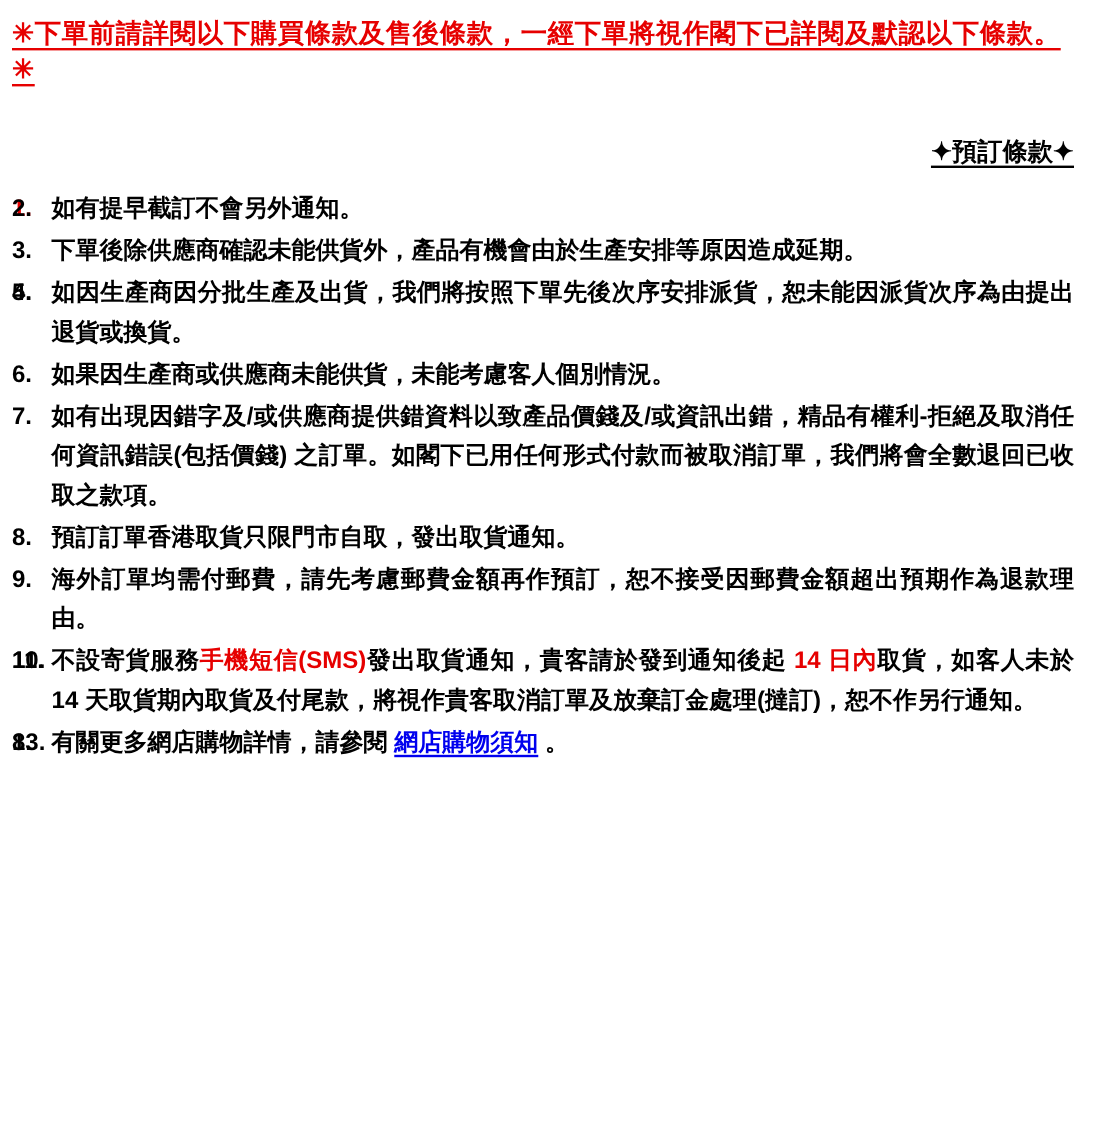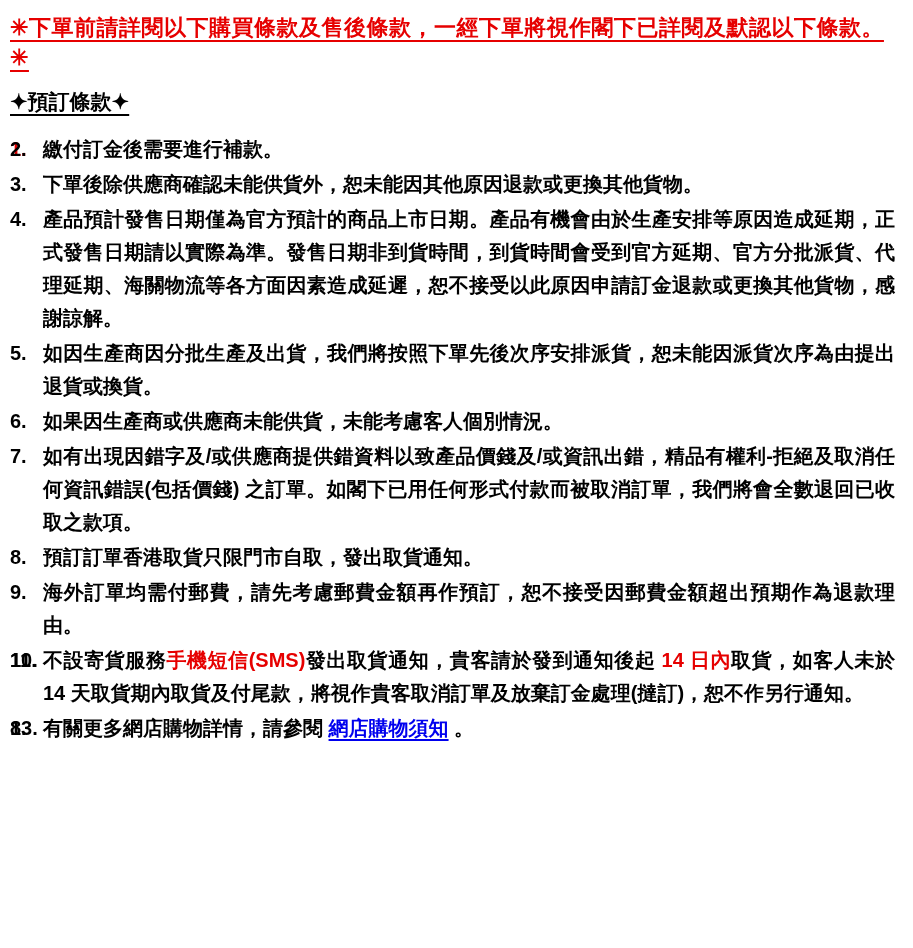--- a/index.html
+++ b/index.html
@@ -28,27 +28,28 @@
     font-size:22px;
     line-height:30px;
     letter-spacing:0.5px;
     color:var(--red);
     text-decoration:underline;
     text-decoration-thickness:2px;
     text-underline-offset:5px;
     font-family:Liberation Serif, serif;
   }
   .section-heading{
-    margin:15px 0 0 0;
+    margin:40px 0 0 0;
     font-size:21px;
     line-height:28px;
     color:var(--text);
     text-decoration:underline;
     text-decoration-thickness:2px;
     text-underline-offset:5px;
+    text-align:right;
   }
   ol.terms-list{
     list-style:none;
     margin:17px 0 0 0;
     padding:0;
     font-size:20px;
     line-height:33px;
   }
   ol.terms-list>li{
     position:relative;
@@ -81,23 +82,23 @@
 </head>
 <body>
 
 <div class="page">
   <h1 class="page-title">✳下單前請詳閱以下購買條款及售後條款，一經下單將視作閣下已詳閱及默認以下條款。✳</h1>
 
   <h2 class="section-heading">✦預訂條款✦</h2>
 
   <ol class="terms-list">
       <li class="red-item"><span class="num">1.</span></li>
-      <li><span class="num">2.</span><span>繳付訂金後需要進行補款。</span></li>
-      <li><span class="num">3.</span><span>下單後除供應商確認未能供貨外，恕未能因其他原因退款或更換其他貨物。</span></li>
-      <li><span class="num">4.</span><span>產品預計發售日期僅為官方預計的商品上市日期。產品有機會由於生產安排等原因造成延期，正式發售日期請以實際為準。發售日期非到貨時間，到貨時間會受到官方延期、官方分批派貨、代理延期、海關物流等各方面因素造成延遲，恕不接受以此原因申請訂金退款或更換其他貨物，感謝諒解。</span></li>
+      <li><span class="num">2.</span><span>如有提早截訂不會另外通知。</span></li>
+      <li><span class="num">3.</span><span>下單後除供應商確認未能供貨外，產品有機會由於生產安排等原因造成延期。</span></li>
+      <li><span class="num">4.</span></li>
       <li><span class="num">5.</span><span>如因生產商因分批生產及出貨，我們將按照下單先後次序安排派貨，恕未能因派貨次序為由提出退貨或換貨。</span></li>
       <li><span class="num">6.</span><span>如果因生產商或供應商未能供貨，未能考慮客人個別情況。</span></li>
       <li><span class="num">7.</span><span>如有出現因錯字及/或供應商提供錯資料以致產品價錢及/或資訊出錯，精品有權利-拒絕及取消任何資訊錯誤(包括價錢) 之訂單。如閣下已用任何形式付款而被取消訂單，我們將會全數退回已收取之款項。</span></li>
       <li><span class="num">8.</span><span>預訂訂單香港取貨只限門市自取，發出取貨通知。</span></li>
       <li><span class="num">9.</span><span>海外訂單均需付郵費，請先考慮郵費金額再作預訂，恕不接受因郵費金額超出預期作為退款理由。</span></li>
       <li><span class="num">10.</span></li>
       <li><span class="num">11.</span><span>不設寄貨服務</span><span class="red-emphasis">手機短信(SMS)</span><span>發出取貨通知，貴客請於發到通知後起 </span><span class="red-emphasis">14 日內</span><span>取貨，如客人未於 14 天取貨期內取貨及付尾款，將視作貴客取消訂單及放棄訂金處理(撻訂)，恕不作另行通知。</span></li>
       <li><span class="num">8.</span></li>
       <li><span class="num">13.</span><span>有關更多網店購物詳情，請參閱 </span><a class="blue-link" href="#">網店購物須知</a><span> 。</span></li>
     </ol>

